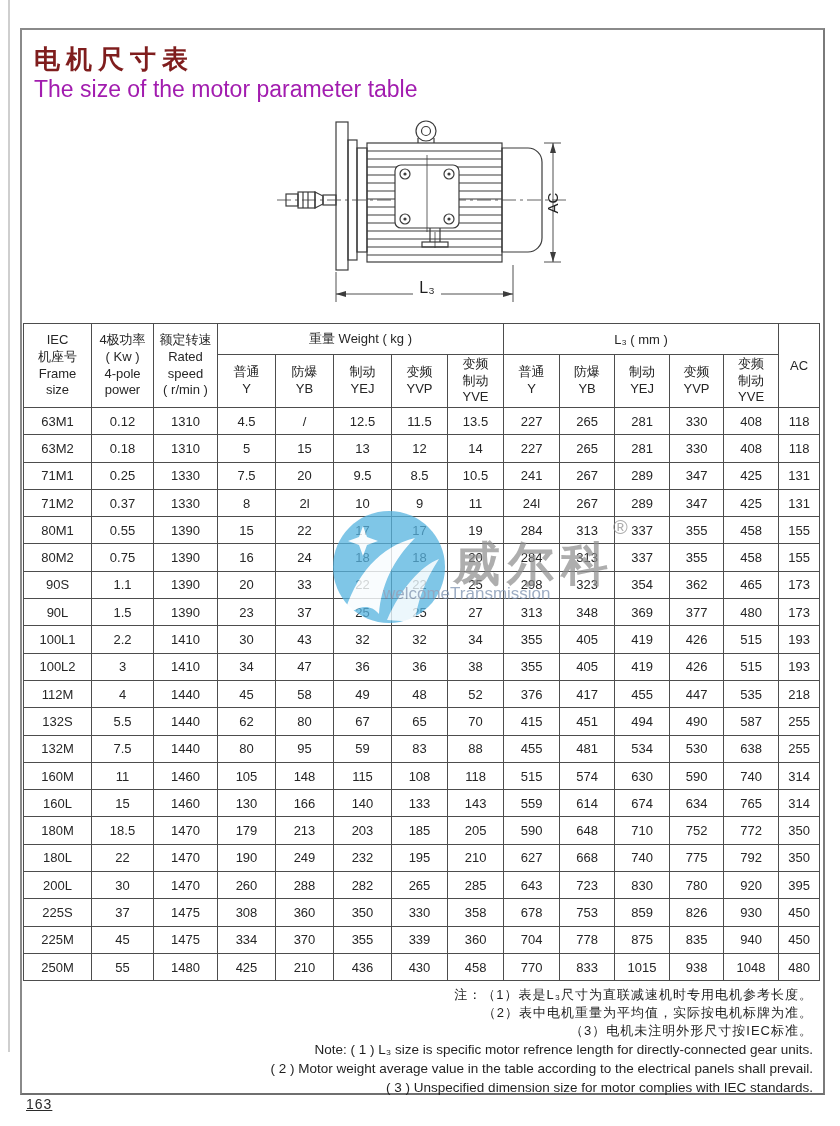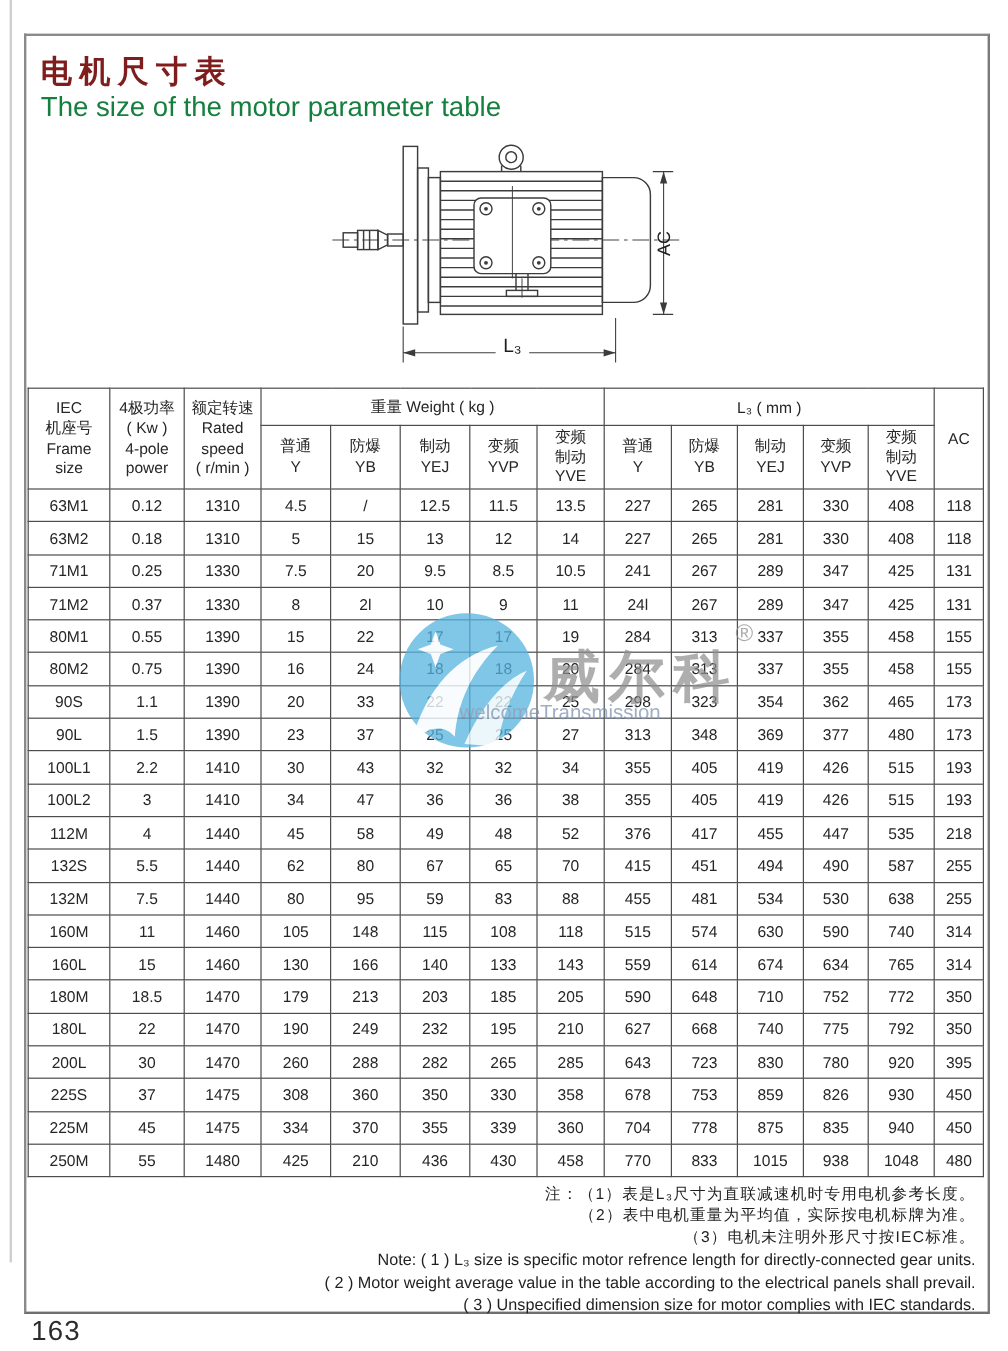--- a/index.html
+++ b/index.html
@@ -8,41 +8,41 @@
     font-family:"Liberation Sans","DejaVu Sans",sans-serif;color:#1c1c1c;
     overflow:hidden;
   }
   .scan-edge{position:absolute;left:8px;top:0;width:2px;height:1052px;background:#cfcfcf;}
   .page-box{
     position:absolute;left:20px;top:28px;width:801px;height:1063px;
     border:2px solid #8a8a8a;border-bottom-color:#6f6f6f;border-right-color:#7a7a7a;
     background:#fff;
   }
   .title-zh{position:absolute;left:12px;top:12px;font-size:26px;font-weight:bold;letter-spacing:6px;color:#7f1d1d;}
-  .title-en{position:absolute;left:12px;top:46px;font-size:23px;color:#15803d;}
+  .title-en{position:absolute;left:12px;top:46px;font-size:23px;color:#a21caf;}
   .diagram{position:absolute;left:245px;top:80px;width:320px;height:208px;}
   .diagram svg{display:block;}
 
   table.spec{
     position:absolute;left:1px;top:293px;width:797px;table-layout:fixed;
     border-collapse:collapse;font-size:13px;color:#262626;
   }
   table.spec td{border:1px solid #4d4d4d;text-align:center;vertical-align:middle;padding:0 1px;}
   tr.h1 td{height:30px;font-size:13px;margin-top:28px;}
   tr.h2 td{height:52px;line-height:1.28;}
   .pre{white-space:pre-line;line-height:1.3;}
   tbody td{height:26.3px;}
 
   .notes{position:absolute;left:7px;top:956px;width:784px;font-size:13px;color:#1f1f1f;text-align:right;}
   .note-zh{line-height:18px;letter-spacing:1px;}
   .note-zh.ind{padding-left:30px;}
   .note-en{line-height:19px;font-size:13.5px;}
   .note-en.ind{padding-left:34px;}
 
-  .page-number{position:absolute;left:26px;top:1096px;font-size:23px;color:#2b2b2b;letter-spacing:1px;}
+  .page-number{position:absolute;left:26px;top:1096px;font-size:14px;color:#2b2b2b;letter-spacing:1px;text-decoration:underline;}
 
   .watermark{position:absolute;left:313px;top:504px;width:345px;height:128px;opacity:0.82;pointer-events:none;}
 </style>
 </head>
 <body>
 
 <div class="scan-edge"></div>
 
 <div class="page-box">
 

